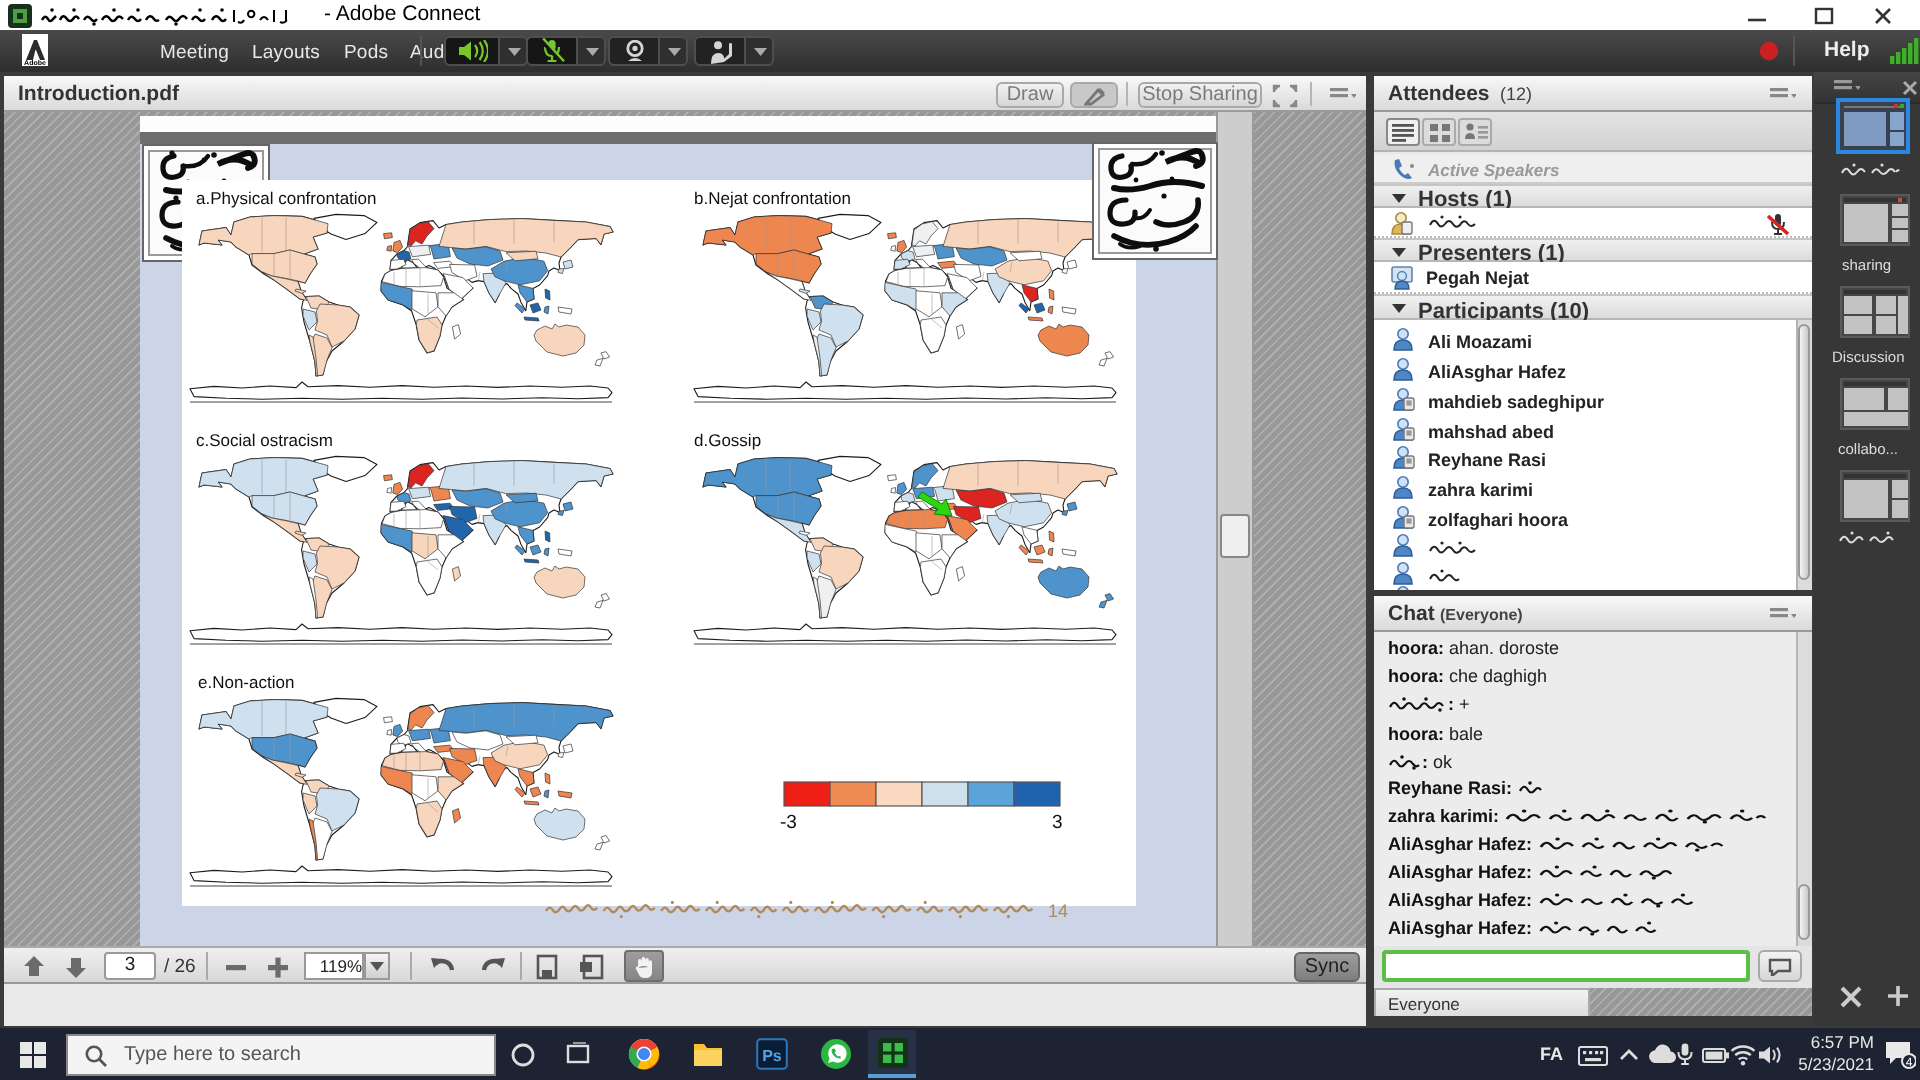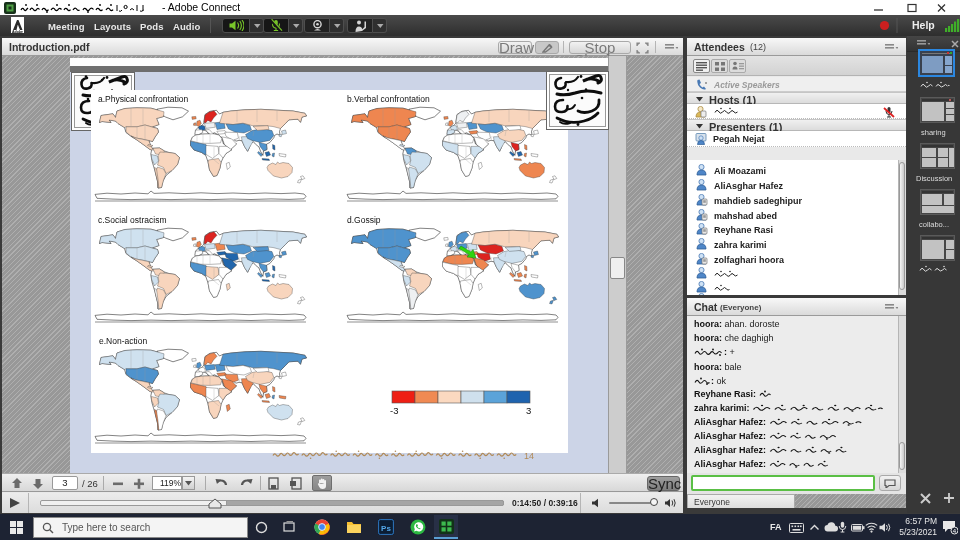--- a/index.html
+++ b/index.html
@@ -4,30 +4,30 @@
 <style>
   * { margin:0; padding:0; box-sizing:border-box; }
   html,body { width:960px; height:540px; overflow:hidden; }
   body { font-family:"Liberation Sans", sans-serif; background:#3a3a3a; position:relative; }
   .abs { position:absolute; }
   
   #titlebar { left:0; top:0; width:960px; height:15px; background:#fff; }
   #titlebar .txt { left:20px; top:1px; font-size:10.5px; color:#000; }
   
   #menubar { left:0; top:15px; width:960px; height:21px; background:linear-gradient(#4a4a4a,#2e2e2e); }
-  .mitem { color:#e8e8e8; font-size:9.5px; font-weight:bold; top:6px; letter-spacing:0.1px; }
+  .mitem { color:#e8e8e8; font-size:9.5px; font-weight:normal; top:6px; letter-spacing:0.1px;margin-left:32px; }
   
   .pod { background:#e9e9e9; }
   .podhead { position:absolute; left:0; top:0; right:0; height:18px;
      background:linear-gradient(#f8f8f8,#dadada); border-bottom:1px solid #9a9a9a;
      font-size:10.5px; font-weight:bold; color:#333; }
   .hatch { background:#989898;
      background-image:repeating-linear-gradient(135deg, rgba(255,255,255,0.22) 0px, rgba(255,255,255,0.22) 0.9px, transparent 0.9px, transparent 3.4px); }
   .btn { background:linear-gradient(#f2f2f2,#d6d6d6); border:1px solid #a9a9a9; border-radius:3px;
-     color:#7a7a7a; font-size:15px; font-weight:normal; text-align:center; }
+     color:#7a7a7a; font-size:10px; font-weight:normal; text-align:center; }
   .sect { background:linear-gradient(#f0f0f0,#dcdcdc); border-top:1px solid #c5c5c5; border-bottom:1px solid #b7b7b7;
      font-size:11px; font-weight:bold; color:#333; }
   .menudots { width:13px; height:8px; }
   
   #taskbar { left:0; top:514px; width:960px; height:26px; background:#1d2333; }
   .prow { left:0; width:210px; height:14px; }
   .prow .icn { position:absolute; left:9px; top:0; }
   .prow span { position:absolute; left:27px; top:2px; font-size:9px; font-weight:bold; color:#222; }
   .cline { position:absolute; left:7px; width:200px; height:13px; font-size:9px; color:#222; white-space:nowrap; }
   .cline b { color:#111; }
@@ -260,21 +260,21 @@
       <path id="c-idc" d="M166,36.4 L173.5,38.2 L174,43.5 L170.5,45 L167,40.4 Z"></path>
       <path id="c-naf" d="M102.5,29.3 L108,28.2 L114,28 L120,27.8 L126,29 L128.8,32.6 L127.5,36.8 L117,37.4 L107,37.2 L98,34.8 L99.5,31 Z"></path>
       <path id="c-waf" d="M97.5,35.2 L107,37.3 L113,38.5 L115,43.4 L112.8,49 L108.5,46.4 L101,44 L97.5,39.4 Z"></path>
       <path id="c-caf" d="M113,39.4 L125,40.4 L126,47.4 L119.5,52.4 L113,48.4 Z"></path>
       <path id="c-eaf" d="M126,40.4 L134,40.4 L138.6,43.8 L133,47.4 L130,52 L126,47.4 Z"></path>
       <path id="c-saf" d="M115.5,54 L125.5,52.5 L128,56.4 L127,62 L124,69.4 L120.6,70.4 L116.6,64 L115.2,56.5 Z"></path>
       <path id="m-hair" d="M38,2 V20 M50,3 V19 M44,21 V32 M52,19 V33 M144,5 V16 M164,4 V16 M184,5 V15 M104,30 V37 M110,28 V37 M117,28 V37 M121,41 V51 M120,53 L126,58 M147,30 L146,35 M161,25 L160,30"></path>
     </defs>
   </svg>
   <div class="abs" style="left:96px;top:56px;font-size:8.5px;color:#111;z-index:3">a.Physical confrontation</div>
-  <div class="abs" style="left:345px;top:56px;font-size:8.5px;color:#111;z-index:3">b.Verbal confrontation</div>
+  <div class="abs" style="left:345px;top:56px;font-size:8.5px;color:#111;z-index:3">b.Nejat confrontation</div>
   <div class="abs" style="left:96px;top:177px;font-size:8.5px;color:#111;z-index:3">c.Social ostracism</div>
   <div class="abs" style="left:345px;top:177px;font-size:8.5px;color:#111;z-index:3">d.Gossip</div>
   <div class="abs" style="left:97px;top:298px;font-size:8.5px;color:#111;z-index:3">e.Non-action</div>
 
   <svg class="abs" style="left:91px;top:66px;z-index:3" width="216" height="100" viewBox="0 0 216 96">
     <g stroke="#1b1b1b" stroke-width="0.55" stroke-linejoin="round" fill="#fff">
       <use href="#b-na"></use>
       <use href="#b-sa"></use>
       <use href="#b-grl"></use>
       <use href="#b-eur"></use>
@@ -620,42 +620,20 @@
       <rect x="25" y="1" width="9" height="11" fill="none" stroke="#555" stroke-width="1.3"></rect>
         <rect x="23" y="4" width="6" height="5" fill="#555"></rect>
     </svg>
     <div class="abs" style="left:310px;top:1px;width:20px;height:16px;background:linear-gradient(#9d9d9d,#868686);border:1px solid #6e6e6e;border-radius:2px"></div>
     <svg class="abs" style="left:314px;top:3px" width="13" height="13" viewBox="0 0 13 13">
       <path d="M3 7 V3.5 q0-1 0.9-1 q0.9 0 0.9 1 V6 M4.8 6 V2.5 q0-1 0.9-1 q0.9 0 0.9 1 V6 M6.6 6 V3 q0-1 0.9-1 q0.9 0 0.9 1 V6.5 M8.4 6.5 V4 q0-0.9 0.8-0.9 q0.8 0 0.8 0.9 V9 q0 3-3.5 3 q-2.5 0-3.2-2 L2 7.5 q-0.5-1 0.4-1.3 q0.6-0.2 1 0.8 Z" fill="#f2f2f2"></path>
     </svg>
     <div class="abs btn" style="left:645px;top:2px;width:33px;height:15px;line-height:14px;background:linear-gradient(#9e9e9e,#7e7e7e);color:#222;border-color:#666;font-weight:normal">Sync</div>
   </div>
 
-  <div class="abs" style="left:0;top:455px;width:681px;height:20px;background:linear-gradient(#ececec,#dcdcdc)">
-    <svg class="abs" style="left:6px;top:4px" width="14" height="12">
-        <path d="M2 1 L12 6 L2 11 Z" fill="#444"></path>
-      </svg>
-    <div class="abs" style="left:26px;top:0;width:1px;height:20px;background:#b5b5b5"></div>
-    <div class="abs" style="left:38px;top:7px;width:464px;height:6px;background:#f0f0f0;border:1px solid #999;border-radius:2px"></div>
-    <div class="abs" style="left:224px;top:7px;width:278px;height:6px;background:#a5a5a5;border:1px solid #999;border-radius:0 2px 2px 0"></div>
-    <svg class="abs" style="left:206px;top:5px" width="14" height="11">
-        <path d="M7 1 L13 6 V10 H1 V6 Z" fill="#e8e8e8" stroke="#555" stroke-width="1"></path>
-      </svg>
-    <div class="abs" style="left:510px;top:5px;font-size:8.5px;font-weight:bold;color:#222">0:14:50 / 0:39:16</div>
-    <div class="abs" style="left:578px;top:0;width:1px;height:20px;background:#b5b5b5"></div>
-    <svg class="abs" style="left:589px;top:5px" width="11" height="10" viewBox="0 0 11 10">
-        <path d="M1 3.5 h2.5 l3.5-2.8 v8.6 l-3.5-2.8 h-2.5 z" fill="#333"></path>
-      </svg>
-    <div class="abs" style="left:607px;top:9px;width:48px;height:2px;background:#888;border-radius:1px"></div>
-    <div class="abs" style="left:648px;top:5px;width:8px;height:8px;background:#f5f5f5;border:1px solid #444;border-radius:50%"></div>
-    <svg class="abs" style="left:662px;top:5px" width="13" height="10" viewBox="0 0 13 10">
-        <path d="M1 3.5 h2 l3-2.6 v8.2 l-3-2.6 h-2 z" fill="#333"></path>
-        <path d="M8 2.5 q1.6 2.5 0 5 M10 1.2 q2.4 3.8 0 7.6" stroke="#333" stroke-width="1" fill="none"></path>
-      </svg>
-  </div>
 </div>
 
 <div class="abs pod" id="attendees" style="left:687px;top:38px;width:219px;height:257px">
   <div class="podhead">
       <span style="position:absolute;left:7px;top:3px">Attendees</span>
     <span style="position:absolute;left:63px;top:4px;font-weight:normal;font-size:9px;color:#444">(12)</span>
     <svg class="abs menudots" style="left:198px;top:6px" viewBox="0 0 13 8">
         <rect y="0" width="9" height="1.6" fill="#888"></rect>
         <rect y="3" width="9" height="1.6" fill="#888"></rect>
         <path d="M10.5 3 h3 l-1.5 2 z" fill="#888"></path>
@@ -752,20 +730,26 @@
       </svg>
     <span class="abs" style="left:22px;top:1px">Presenters (1)</span>
   </div>
   <div class="abs" style="left:0;top:93px;width:219px;height:16px;background:#fff;border-bottom:1px dotted #bbb">
     <svg class="abs" style="left:8px;top:2px" width="12" height="12">
         <use href="#icn-pres"></use>
       </svg>
     <span class="abs" style="left:26px;top:3px;font-size:9px;font-weight:bold;color:#222">Pegah Nejat</span>
   </div>
 
+  <div class="abs sect" style="left:0;top:109px;width:219px;height:13px">
+    <svg class="abs" style="left:9px;top:4px" width="7" height="5">
+        <path d="M0 0 h7 l-3.5 4.5 z" fill="#333"></path>
+      </svg>
+    <span class="abs" style="left:22px;top:2px">Participants (10)</span>
+  </div>
   <div class="abs" style="left:0;top:122px;width:219px;height:135px;background:#fff;overflow:hidden" id="plist">
     <div class="abs prow" style="top:4px">
         <svg class="icn" width="12" height="12">
           <use href="#icn-user"></use>
         </svg>
         <span>Ali Moazami</span>
       </div>
     <div class="abs prow" style="top:19px">
         <svg class="icn" width="12" height="12">
           <use href="#icn-user"></use>

